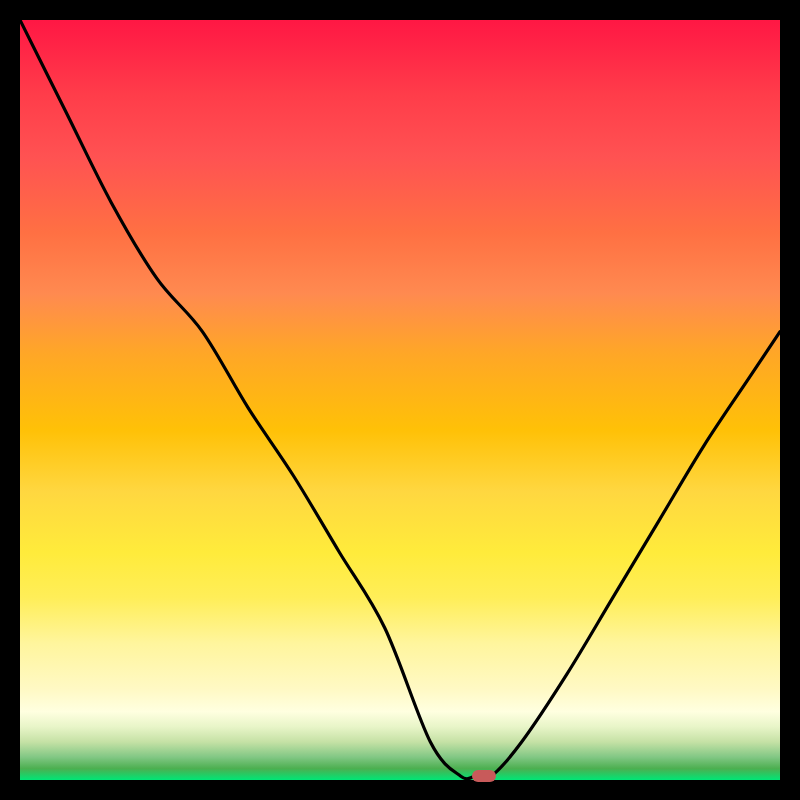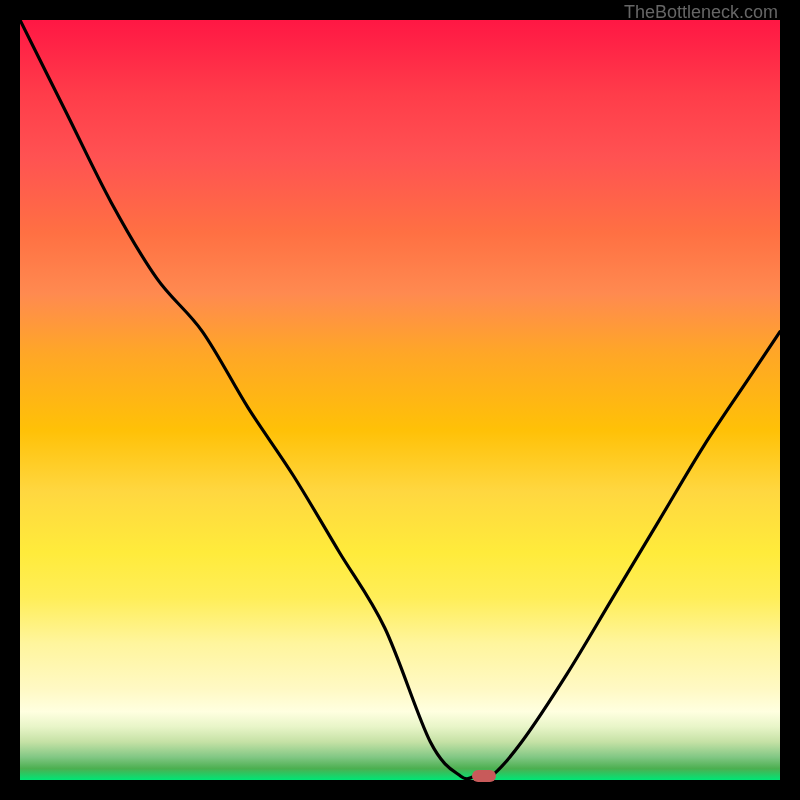--- a/index.html
+++ b/index.html
@@ -68,20 +68,19 @@
     background: #c85a5a;
     border-radius: 6px;
     z-index: 6;
     transform: translate(-50%, -50%);
   }
 </style>
 </head>
 <body>
 
 <div class="chart-container">
-  <div class="watermark">TheBottleneck.com</div>
   <div class="plot-area">
     <svg class="curve" viewBox="0 0 760 760" preserveAspectRatio="none">
       <path id="curve-path" fill="none" stroke="#000" stroke-width="3.2" stroke-linejoin="round" stroke-linecap="round" d="M 0 0 C 7.6000000000000005 15.200000000000008, 30.4 60.800000000000054, 45.6 91.20000000000005 C 60.800000000000004 121.60000000000004, 76 154.53333333333333, 91.2 182.39999999999998 C 106.4 210.26666666666662, 121.59999999999998 236.86666666666665, 136.79999999999998 258.4 C 151.99999999999997 279.93333333333334, 167.2 290.06666666666666, 182.4 311.6 C 197.60000000000002 333.1333333333334, 212.8 363.53333333333336, 228 387.6 C 243.2 411.6666666666667, 258.4 431.93333333333334, 273.59999999999997 456 C 288.79999999999995 480.06666666666666, 304 506.6666666666667, 319.2 532 C 334.4 557.3333333333334, 349.6 576.3333333333334, 364.8 608 C 380 639.6666666666666, 397.73333333333335 697.3, 410.40000000000003 722 C 423.0666666666667 746.7, 433.19999999999993 750.5, 440.79999999999995 756.2 C 448.4 761.9000000000001, 450.93333333333334 756.2, 456 756.2 C 461.06666666666666 756.2, 463.59999999999997 761.9000000000001, 471.2 756.2 C 478.8 750.5, 488.9333333333334 739.1, 501.6 722 C 514.2666666666667 704.9, 531.9999999999999 677.6666666666667, 547.1999999999999 653.6 C 562.4 629.5333333333333, 577.6 602.9333333333334, 592.8000000000001 577.6 C 608.0000000000001 552.2666666666667, 623.2 526.9333333333333, 638.4 501.59999999999997 C 653.5999999999999 476.26666666666665, 668.8 449.6666666666667, 684 425.6 C 699.2 401.53333333333336, 716.9333333333334 376.2, 729.6 357.2 C 742.2666666666667 338.2, 754.9333333333334 319.20000000000005, 760 311.6"></path>
     </svg>
     <div class="marker" id="marker" style="left: 463.6px; top: 756.2px;"></div>
   </div>
 </div>
 
 </body></html>

